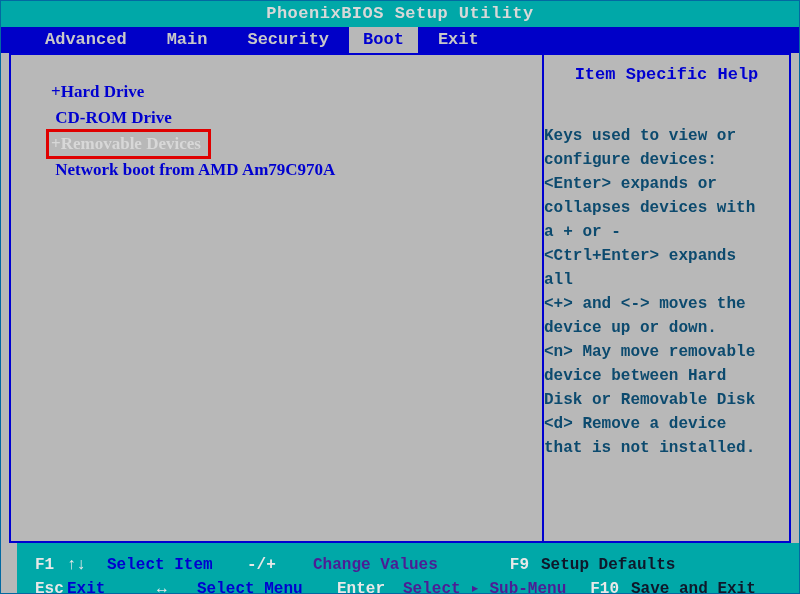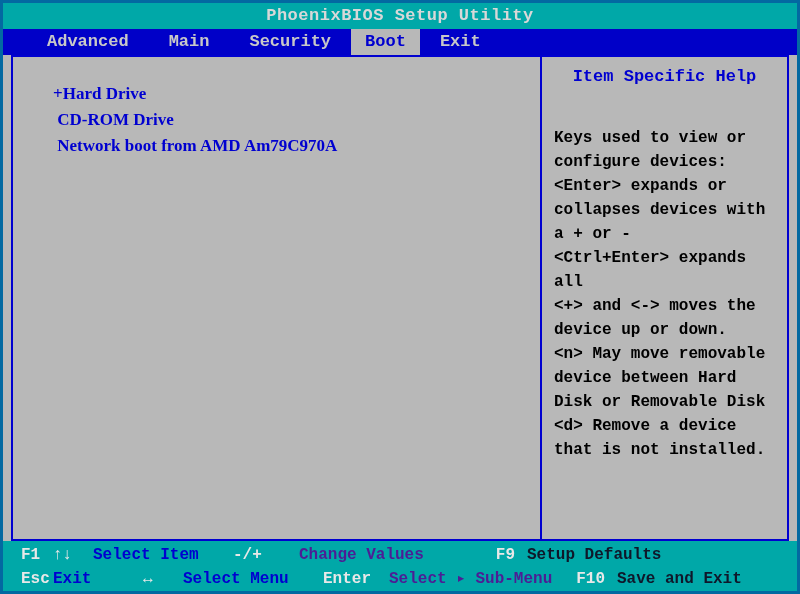--- a/index.html
+++ b/index.html
@@ -9,21 +9,21 @@
     align-items: flex-start;
     justify-content: center;
     font-family: "Courier New", monospace;
     font-weight: bold;
   }
   .screen {
     width: 800px;
     height: 594px;
     background: #b8b8b8;
     position: relative;
-    border: 3px solid #0369a1;
+    border: 1px solid #0369a1;
   }
   .title-bar {
     background: #00a8a8;
     color: #d8d8d8;
     text-align: center;
     height: 26px;
     line-height: 26px;
     font-size: 17px;
     letter-spacing: 0.5px;
   }
@@ -60,32 +60,32 @@
     border: 2px solid #0000d0;
     border-right: 1px solid #0000d0;
     background: #b8b8b8;
     padding: 24px 0 0 0;
   }
   .right-panel {
     width: 248px;
     border: 2px solid #0000d0;
     border-left: 1px solid #0000d0;
     background: #b8b8b8;
-    padding: 10px 12px;
+    padding: 10px 0;
     color: #0000d0;
     font-size: 16px;
   }
   .help-title {
     text-align: center;
     color: #0000d0;
     font-size: 17px;
     margin-bottom: 40px;
   }
   .help-body {
-    color: #000000;
+    color: #0c4a6e;
     font-size: 16px;
     line-height: 24px;
     white-space: pre-wrap;
     margin-top: 24px;
   }
   .boot-list {
     padding-left: 40px;
   }
   .boot-item {
     color: #0000d0;
@@ -100,24 +100,24 @@
     color: #d8d8d8;
     display: inline-block;
     outline: 3px solid #e00000;
     outline-offset: -1px;
     padding-right: 8px;
     margin-left: -3px;
     padding-left: 3px;
   }
   .footer {
     position: absolute;
-    left: 0; right: 0; bottom: 0;
+    left: 16px; right: 0; bottom: 0;
     background: #00a8a8;
     height: 50px;
-    padding: 2px 4px;
+    padding: 10px 4px;
     color: #0000d0;
     font-size: 16px;
     margin-top: 10px;
   }
   .footer-row {
     display: flex;
     height: 24px;
     line-height: 24px;
     align-items: center;
   }
@@ -145,21 +145,21 @@
   <div class="menu-bar" id="menu-bar">
       <span class="menu-item">Advanced</span>
       <span class="menu-item">Main</span>
       <span class="menu-item">Security</span>
       <span class="menu-item active">Boot</span>
       <span class="menu-item">Exit</span>
     </div>
 
   <div class="main-area">
     <div class="left-panel">
-      <div class="boot-list" id="boot-list"><div class="boot-item">+Hard Drive</div><div class="boot-item"> CD-ROM Drive</div><div class="boot-item"> Network boot from AMD Am79C970A</div></div>
+      <div class="boot-list" id="boot-list"><div class="boot-item">+Hard Drive</div><div class="boot-item"> CD-ROM Drive</div><div class="boot-item selected">+Removable Devices</div><div class="boot-item"> Network boot from AMD Am79C970A</div></div>
     </div>
     <div class="right-panel">
       <div class="help-title">Item Specific Help</div>
       <div class="help-body">Keys used to view or
 configure devices:
 &lt;Enter&gt; expands or
 collapses devices with
 a + or -
 &lt;Ctrl+Enter&gt; expands
 all

